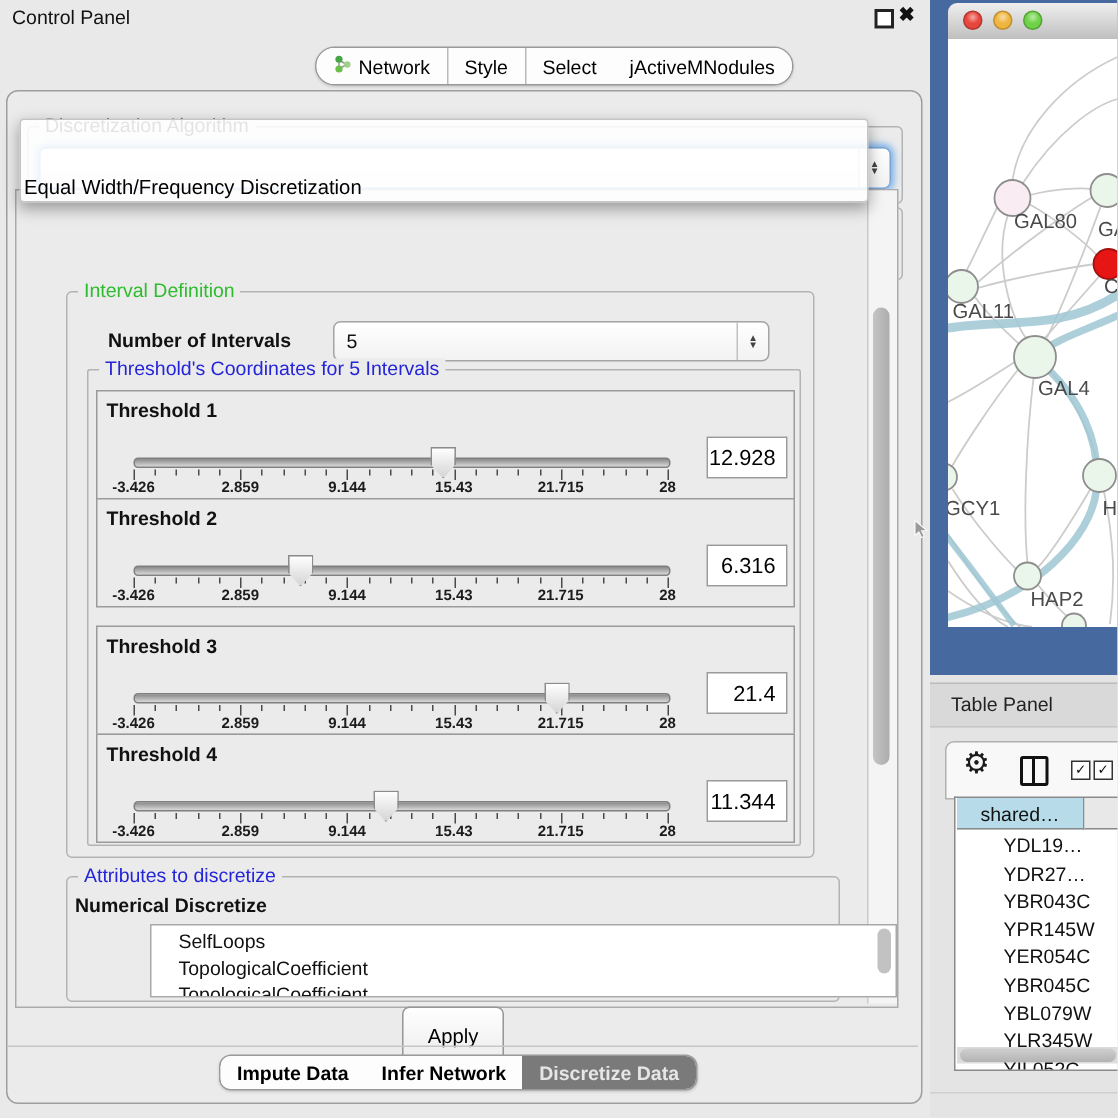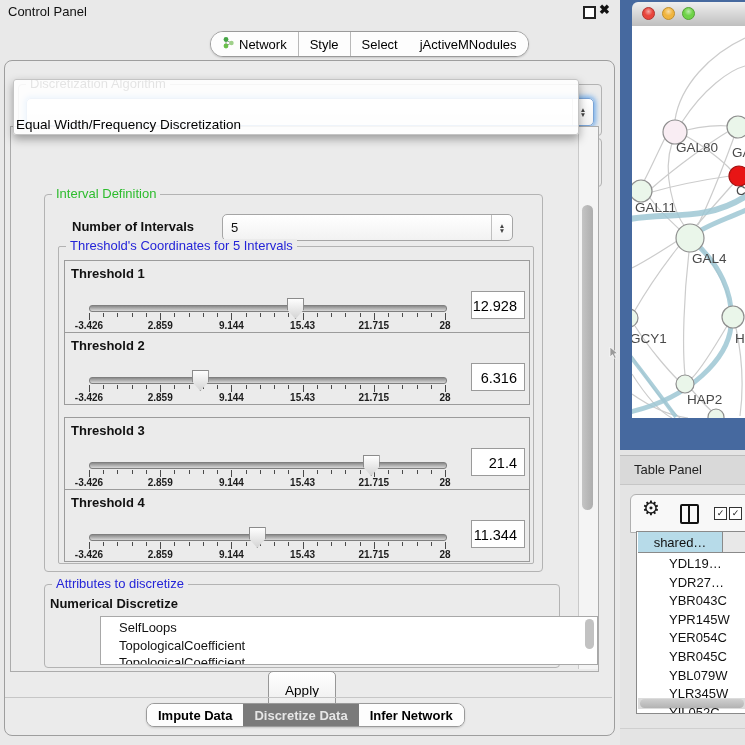--- a/index.html
+++ b/index.html
@@ -330,25 +330,25 @@
     <div class="attr-item" style="top: 20.5px;">TopologicalCoefficient</div>
     <div class="attr-item" style="top: 38px;">TopologicalCoefficient</div>
   </div>
 
 <button class="abs" id="apply-btn">Apply</button>
 <div class="abs" id="bottom-sep"></div>
 <div class="abs tabgroup" id="bottom-tabs">
     <div class="tab" style="font-weight: 600;">
       <span>Impute Data</span>
     </div>
+    <div class="tab" style="font-weight: 600;">
+      <span>Infer Network</span>
+    </div>
     <div class="tab selected" style="font-weight: 600;">
       <span>Discretize Data</span>
-    </div>
-    <div class="tab" style="font-weight: 600;">
-      <span>Infer Network</span>
     </div>
   </div>
 
 <div class="abs" id="algo-popup">
   <div class="abs popup-opt" style="top:37px;">Equal Width/Frequency Discretization</div>
 </div>
 
 <div class="abs" id="net-frame"></div>
 <div class="abs" id="net-titlebar">
     <div class="light" style="left: 10px; background: radial-gradient(circle at 50% 32%, rgba(255, 255, 255, 0.533), transparent 45%), rgb(232, 69, 60); border: 1px solid rgb(178, 53, 48);"></div>

